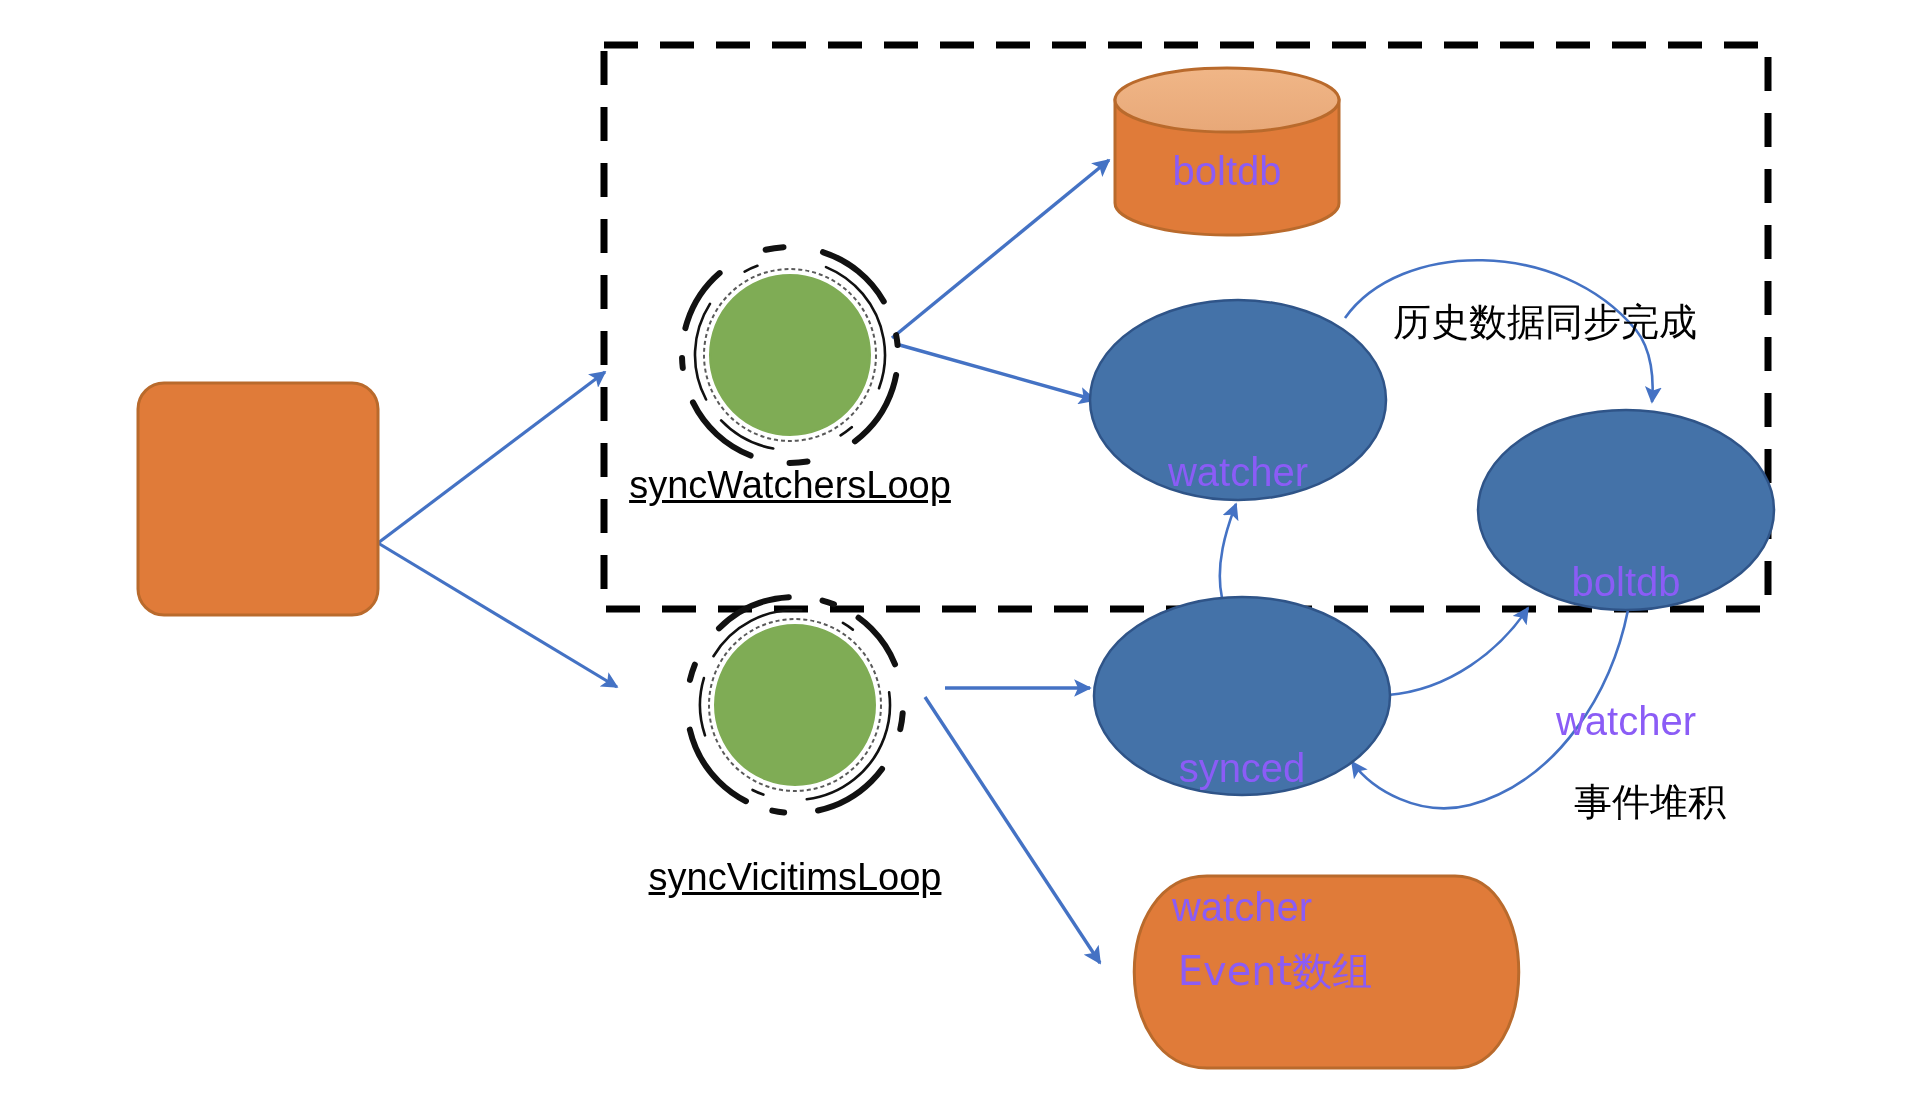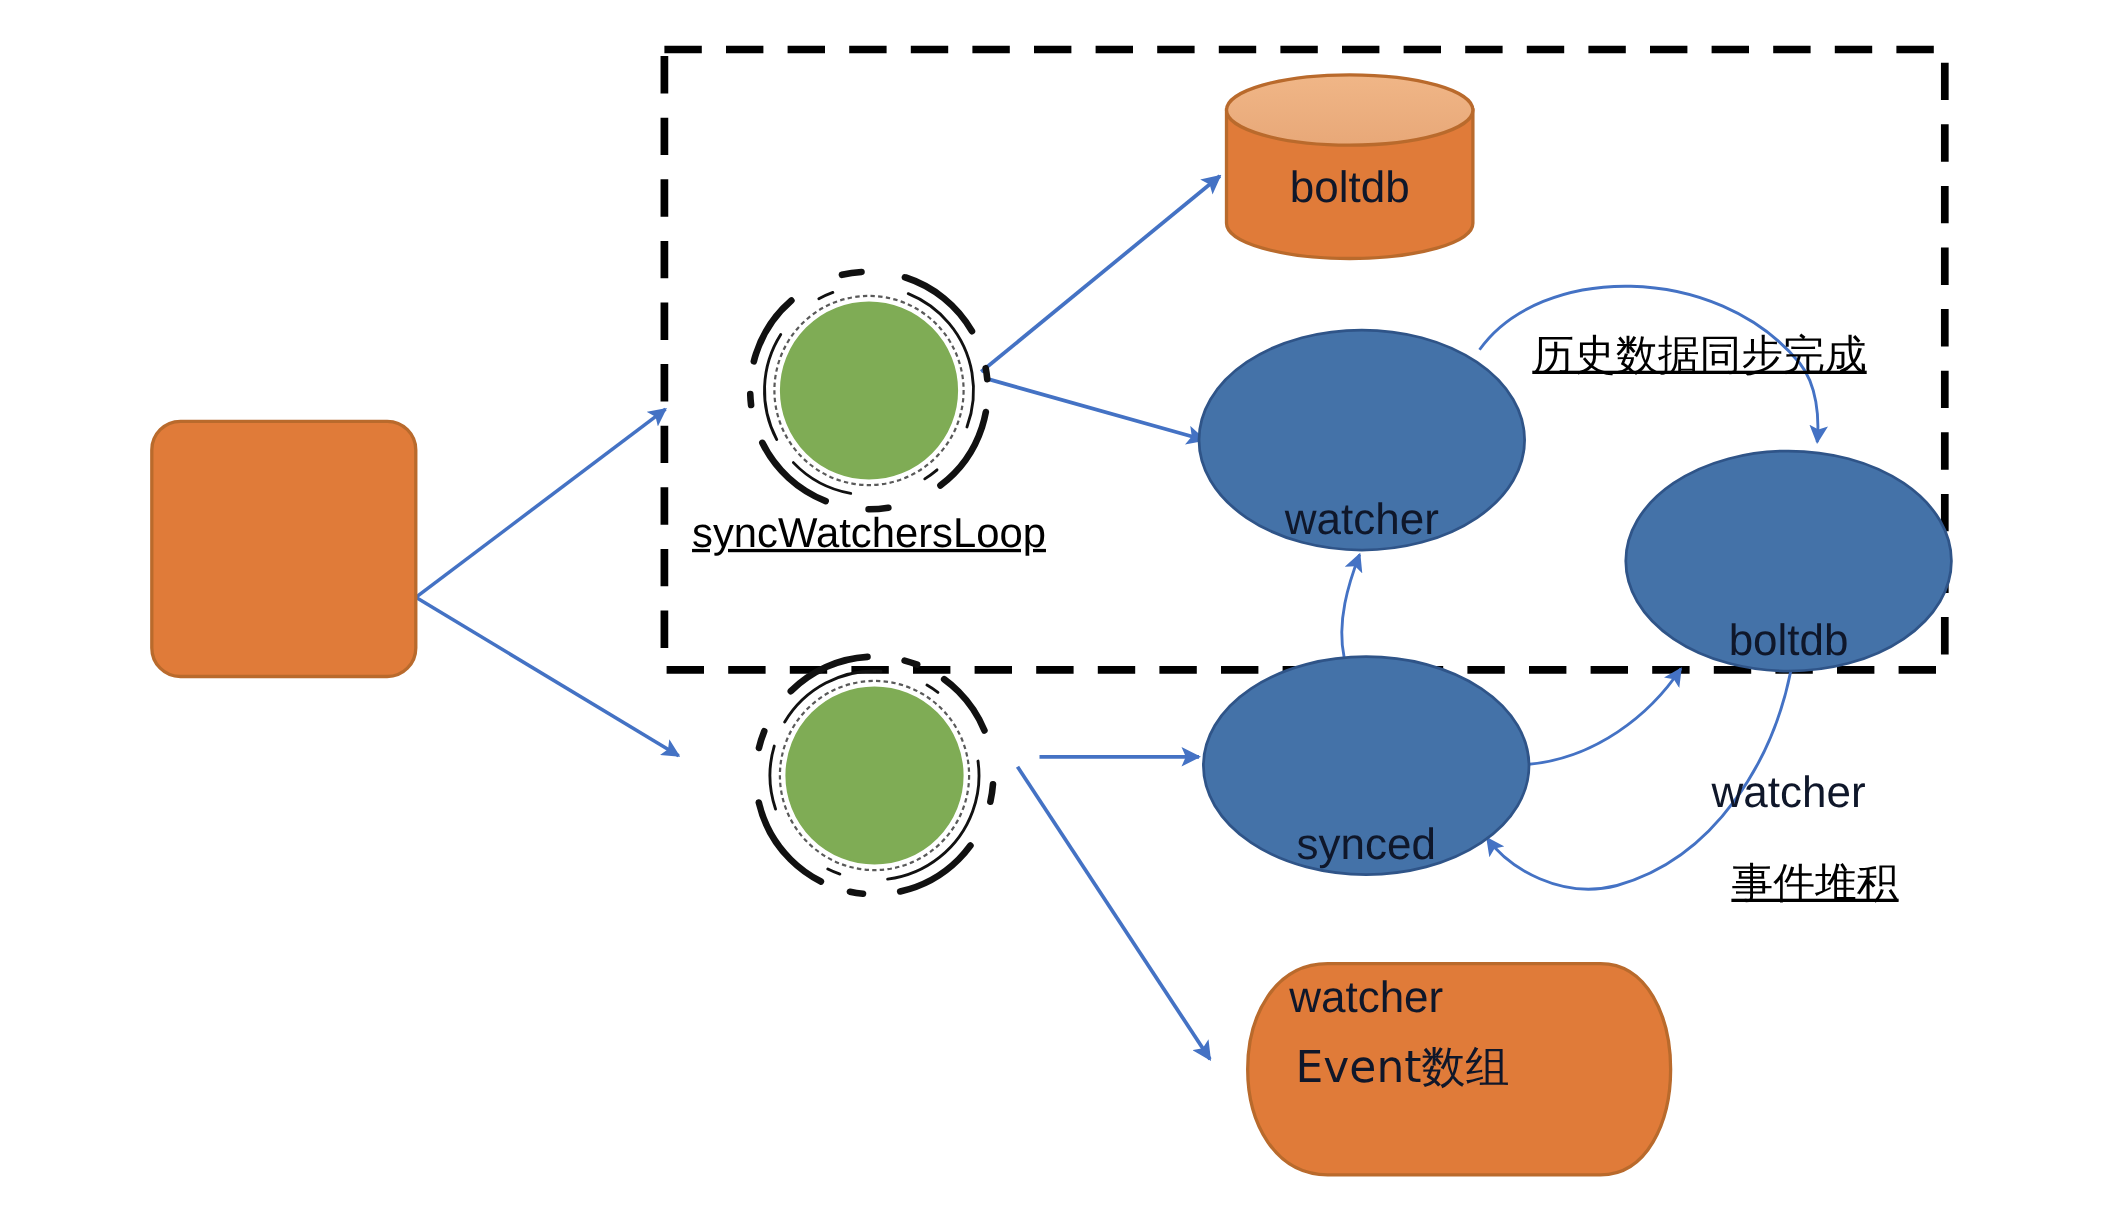--- a/index.html
+++ b/index.html
@@ -7,27 +7,27 @@
   body{
     font-family:"Liberation Sans","DejaVu Sans",sans-serif;
     width:1920px;height:1098px;overflow:hidden;position:relative;
   }
   #stage{position:relative;width:1920px;height:1098px;background:#fff;}
   svg.layer{position:absolute;left:0;top:0;width:1920px;height:1098px;}
   .txt{position:absolute;white-space:pre;line-height:1.16;}
 
   
   .node-label{
-    color:#0f172a;font-size:40px;text-align:center;font-weight:400;
+    color:#8b5cf6;font-size:40px;text-align:center;font-weight:400;
   }
   .loop-label{
     color:#000000;font-size:38px;text-align:center;font-weight:400;text-decoration:underline;
   }
   .edge-label{
-    color:#000000;font-size:38px;text-align:center;font-weight:400;text-decoration:underline;
+    color:#000000;font-size:38px;text-align:center;font-weight:400;
   }
   .cjk{font-family:"DejaVu Sans","Liberation Sans",sans-serif;}
 </style>
 </head>
 <body>
 
 <div id="stage">
 
   <svg class="layer" viewBox="0 0 1920 1098">
     <defs>
@@ -98,20 +98,21 @@
              C 1540 876, 1540 1068, 1455 1068
              L 1207 1068
              C 1110 1068, 1110 876, 1207 876 Z" fill="#E07B39" stroke="#B96A2C" stroke-width="3"></path>
   </svg>
 
 
   <div class="txt node-label" style="left:1115px;top:148px;width:224px;">boltdb</div>
 
   <div class="txt loop-label" style="left:590px;top:463px;width:400px;">syncWatchersLoop</div>
 
+  <div class="txt loop-label" style="left:595px;top:855px;width:400px;">syncVicitimsLoop</div>
 
   <div class="txt node-label" style="left:1090px;top:356px;width:296px;">
     <div>watcher</div>
   </div>
 
   <div class="txt node-label" style="left:1478px;top:466px;width:296px;">
     <div>boltdb</div>
     <div>watcher</div>
   </div>
 

